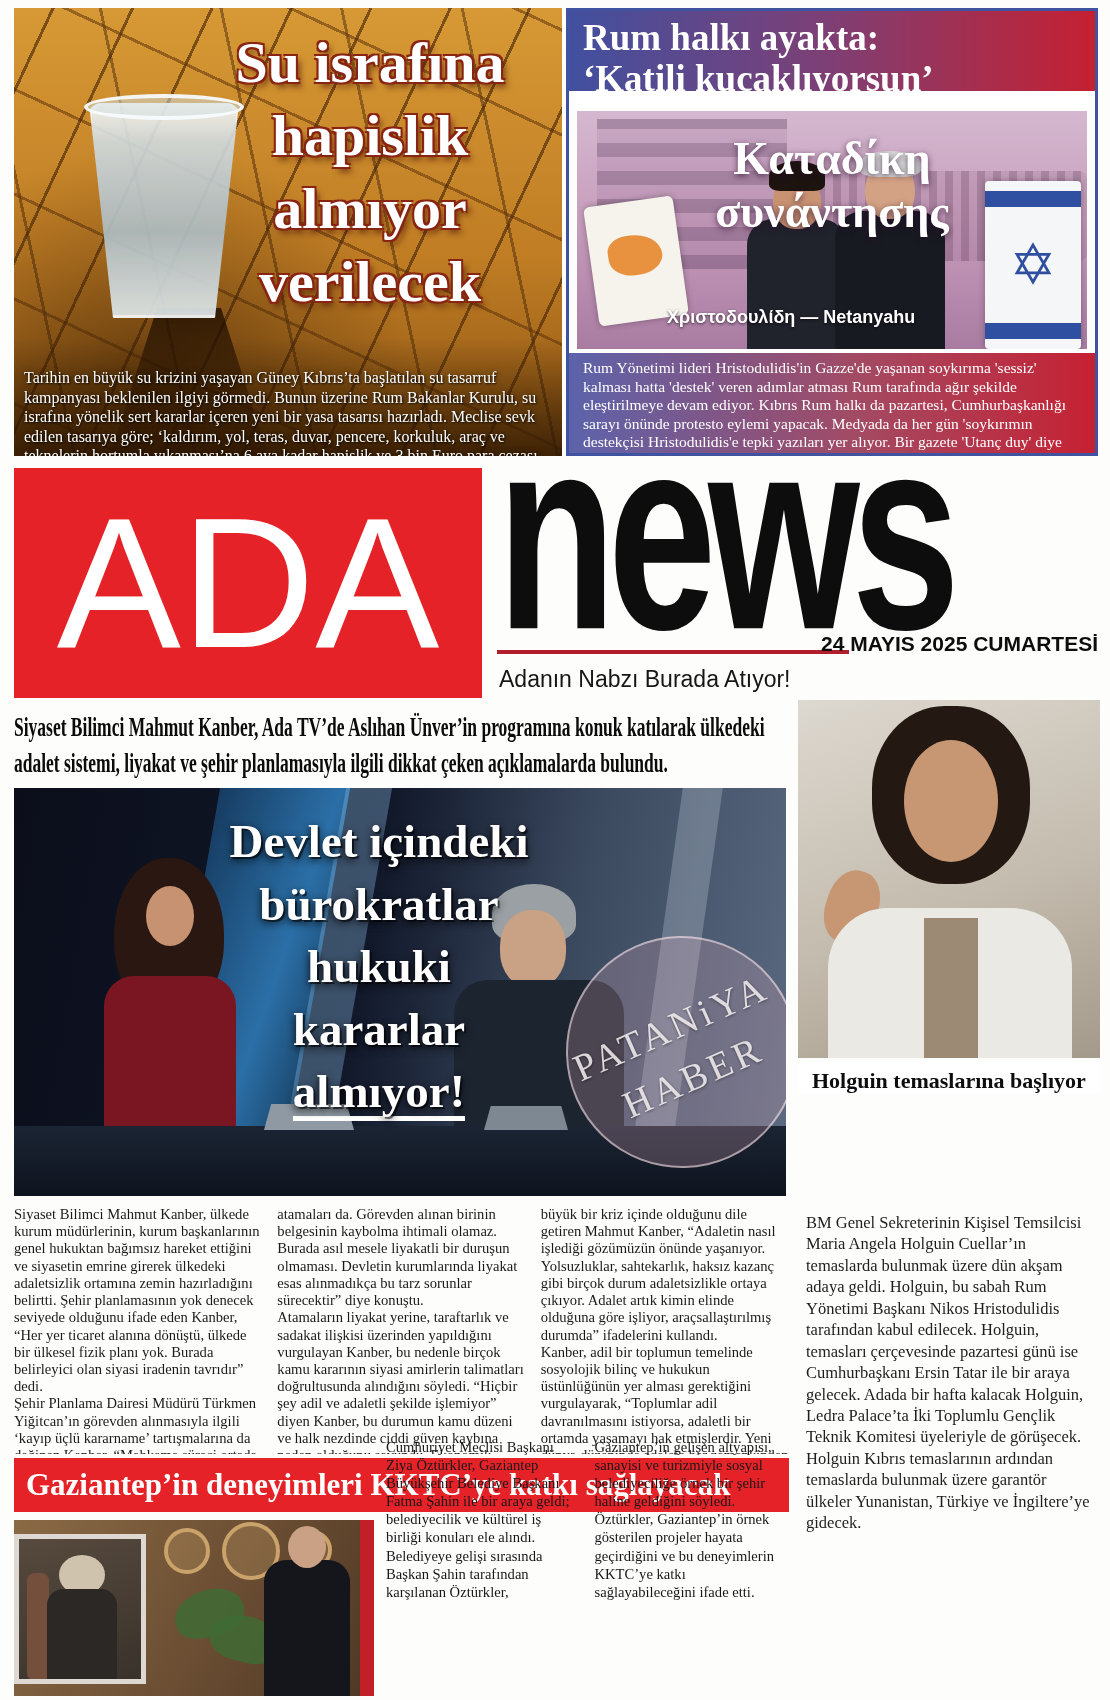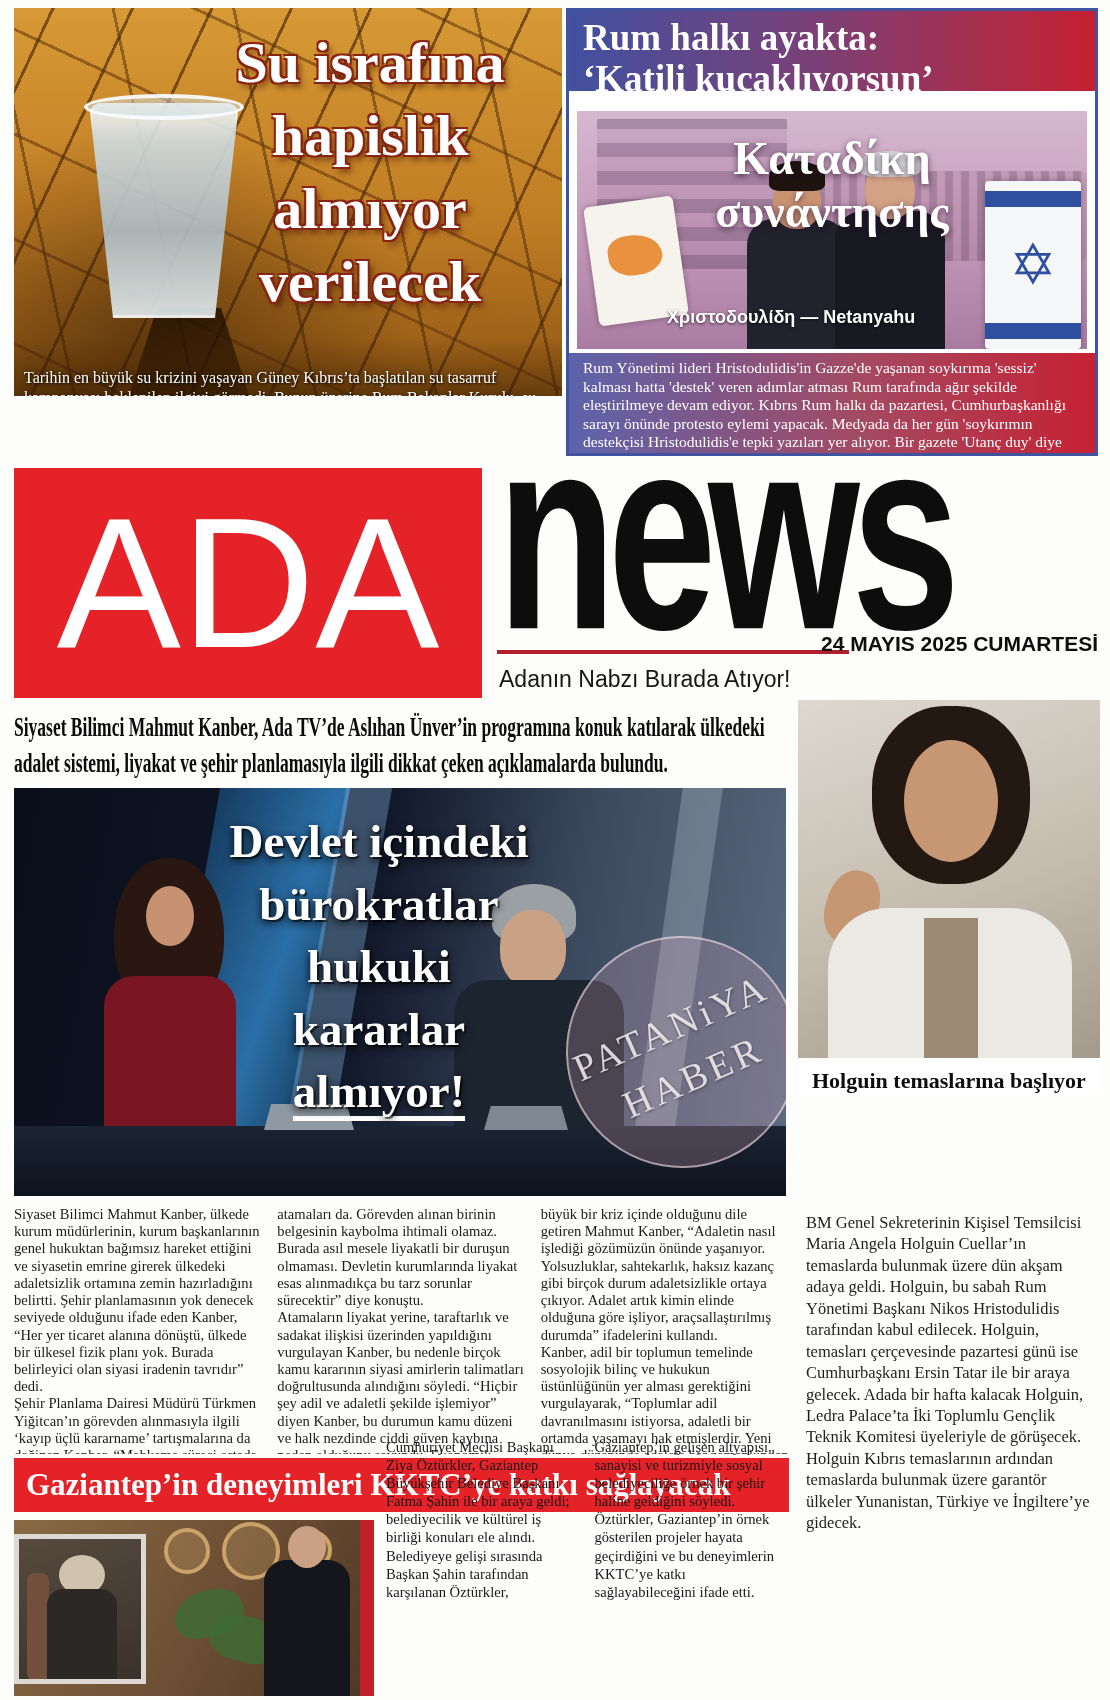--- a/index.html
+++ b/index.html
@@ -2,21 +2,21 @@
 <html><head>
 <meta charset="utf-8">
 <style>
   html,body{margin:0;padding:0;background:#d8d7d4;}
   *{box-sizing:border-box;}
   #page{position:relative;width:1110px;height:1700px;background:#fdfdfc;overflow:hidden;
         font-family:"Liberation Serif", serif;}
   .abs{position:absolute;}
 
   
-  #tl-story{left:14px;top:8px;width:548px;height:388px;overflow:hidden;
+  #tl-story{left:14px;top:8px;width:548px;height:448px;overflow:hidden;
     background:
       radial-gradient(ellipse at 25% 85%, rgba(50,25,4,.55), transparent 45%),
       repeating-linear-gradient(115deg, transparent 0 34px, rgba(74,40,8,.65) 34px 37px, transparent 37px 72px),
       repeating-linear-gradient(25deg, transparent 0 46px, rgba(96,52,12,.55) 46px 49px, transparent 49px 95px),
       repeating-linear-gradient(78deg, transparent 0 58px, rgba(60,32,6,.45) 58px 61px, transparent 61px 118px),
       linear-gradient(180deg,#d79935 0%,#c07d24 55%,#8d5513 100%);}
   #tl-shade{left:0;top:330px;width:548px;height:118px;background:linear-gradient(180deg,transparent,rgba(40,20,2,.78));}
   .glass-shadow{left:95px;top:300px;width:160px;height:150px;background:linear-gradient(180deg,rgba(30,14,0,.8),rgba(60,30,5,.25));
     clip-path:polygon(30% 0,70% 0,100% 100%,0 100%);}
   .glass{left:75px;top:95px;width:150px;height:215px;

